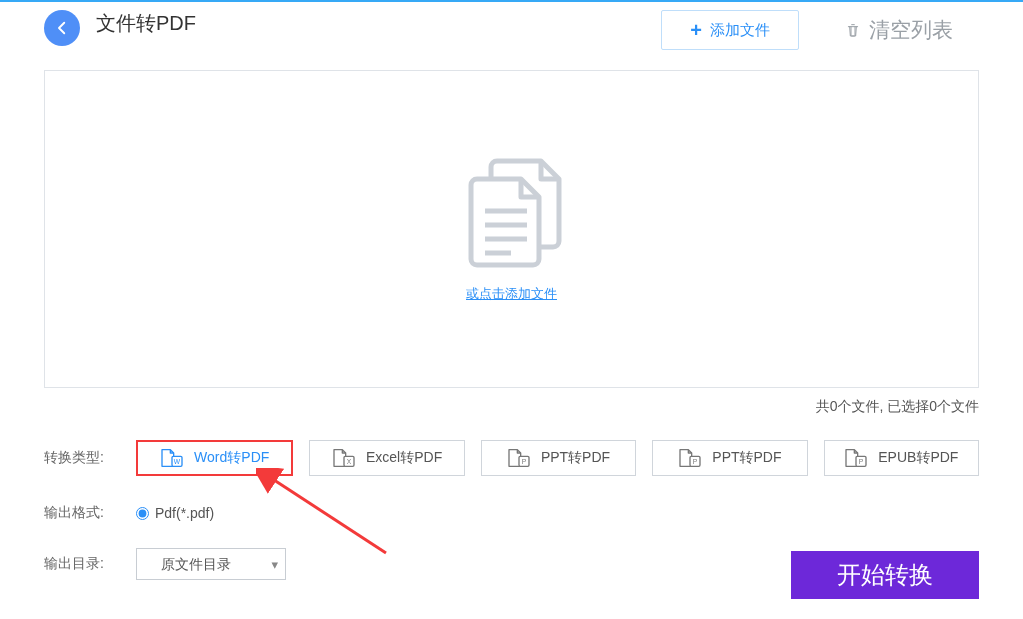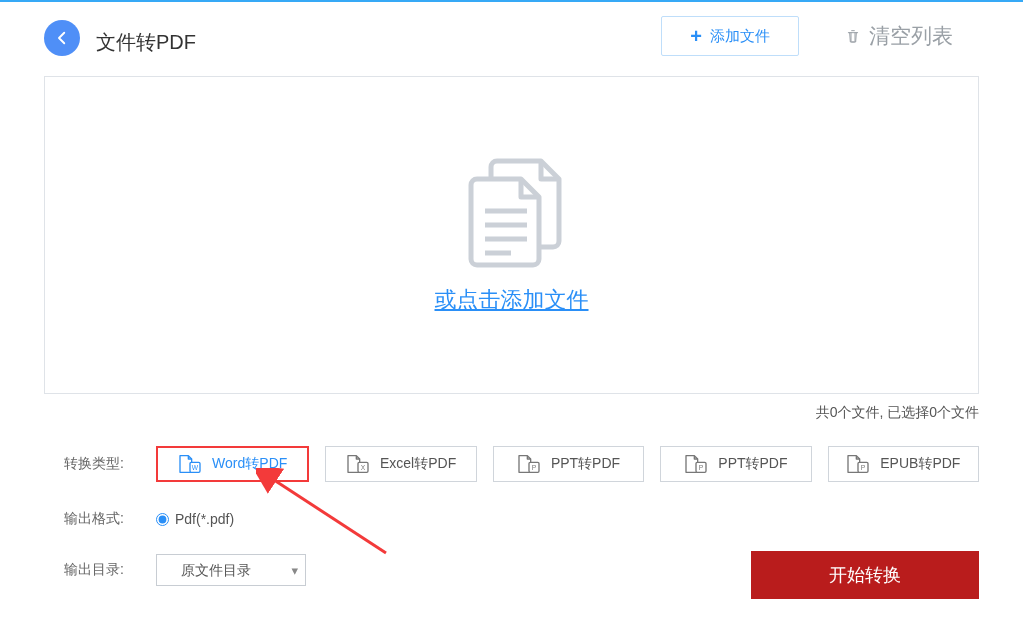--- a/index.html
+++ b/index.html
@@ -1,48 +1,48 @@
 <!DOCTYPE html>
 <html><head>
   <meta charset="utf-8">
   <style>
     * { margin: 0; padding: 0; box-sizing: border-box; font-family: "Microsoft YaHei", "PingFang SC", sans-serif; }
     body { width: 1023px; height: 619px; background: #fff; overflow: hidden; position: relative; }
     .topline { height: 2px; background: #36a9f6; width: 100%; }
 
-    .header { display: flex; align-items: flex-end; padding: 14px 44px 20px 44px; }
+    .header { display: flex; align-items: flex-start; padding: 8px 44px 20px 44px; }
     .back-btn { width: 36px; height: 36px; border-radius: 50%; background: #4f8ff7; display: flex; align-items: center; justify-content: center; cursor: pointer; margin-right: 16px; }
     .page-title { font-size: 20px; color: #333; flex: 1; }
     .add-btn { border: 1px solid #bfdefa; color: #2a8ff7; height: 40px; padding: 0 28px; display: flex; align-items: center; gap: 8px; font-size: 15px; cursor: pointer; background: #fff; border-radius: 2px; margin-right: 20px; }
     .add-btn .plus { font-size: 20px; font-weight: bold; line-height: 1; }
     .clear-btn { display: flex; align-items: center; gap: 8px; color: #9aa0a6; font-size: 21px; height: 40px; padding: 0 26px; cursor: pointer; }
 
     .drop-area { margin: 0 44px; height: 318px; border: 1px solid #dfe3e8; display: flex; flex-direction: column; align-items: center; justify-content: center; }
     .drop-title { color: #2a8ff7; font-size: 22px; margin-top: 20px; }
-    .drop-link { color: #2a8ff7; font-size: 22px; text-decoration: underline; cursor: pointer; margin-top: 10px; }
+    .drop-link { color: #2a8ff7; font-size: 13px; text-decoration: underline; cursor: pointer; margin-top: 10px; }
 
     .status-line { text-align: right; margin: 10px 44px 0 44px; color: #555; font-size: 14px; }
 
-    .row { display: flex; align-items: center; margin: 24px 44px 0 64px; }
+    .row { display: flex; align-items: center; margin: 24px 44px 0 44px; }
     .row-label { width: 92px; color: #666; font-size: 14px; }
 
     .type-buttons { display: flex; gap: 16px; flex: 1; }
     .type-btn { flex: 1; height: 36px; border: 1px solid #d0d5db; display: flex; align-items: center; justify-content: center; gap: 10px; font-size: 14px; color: #555; cursor: pointer; background: #fff; }
     .type-btn.active { border: 2px solid #f33a3a; color: #2a8ff7; position: relative; }
     .type-icon { width: 24px; height: 20px; position: relative; }
     .type-icon svg { width: 100%; height: 100%; }
 
     .radio-row label { display: flex; align-items: center; gap: 6px; color: #555; font-size: 14px; cursor: pointer; }
     .radio-row input { accent-color: #2a8ff7; }
 
     .select-wrap { position: relative; }
     .select-wrap select { width: 150px; height: 32px; border: 1px solid #c8cdd3; background: #fff; padding: 0 24px; font-size: 14px; color: #555; appearance: none; cursor: pointer; }
     .select-wrap::after { content: "▾"; position: absolute; right: 8px; top: 50%; transform: translateY(-50%); color: #888; pointer-events: none; font-size: 13px; }
 
-    .start-btn { position: absolute; right: 44px; bottom: 20px; width: 228px; height: 48px; background: #b91c1c; color: #fff; border: none; font-size: 18px; cursor: pointer; }
+    .start-btn { position: absolute; right: 44px; bottom: 20px; width: 188px; height: 48px; background: #6d28d9; color: #fff; border: none; font-size: 24px; cursor: pointer; }
 
     .doc-icon { opacity: 0.9; }
 
     
     .annot-arrow { position: absolute; left: 256px; top: 468px; width: 140px; height: 90px; pointer-events: none; }
   </style>
 </head>
 <body>
 
 <div class="topline"></div>

